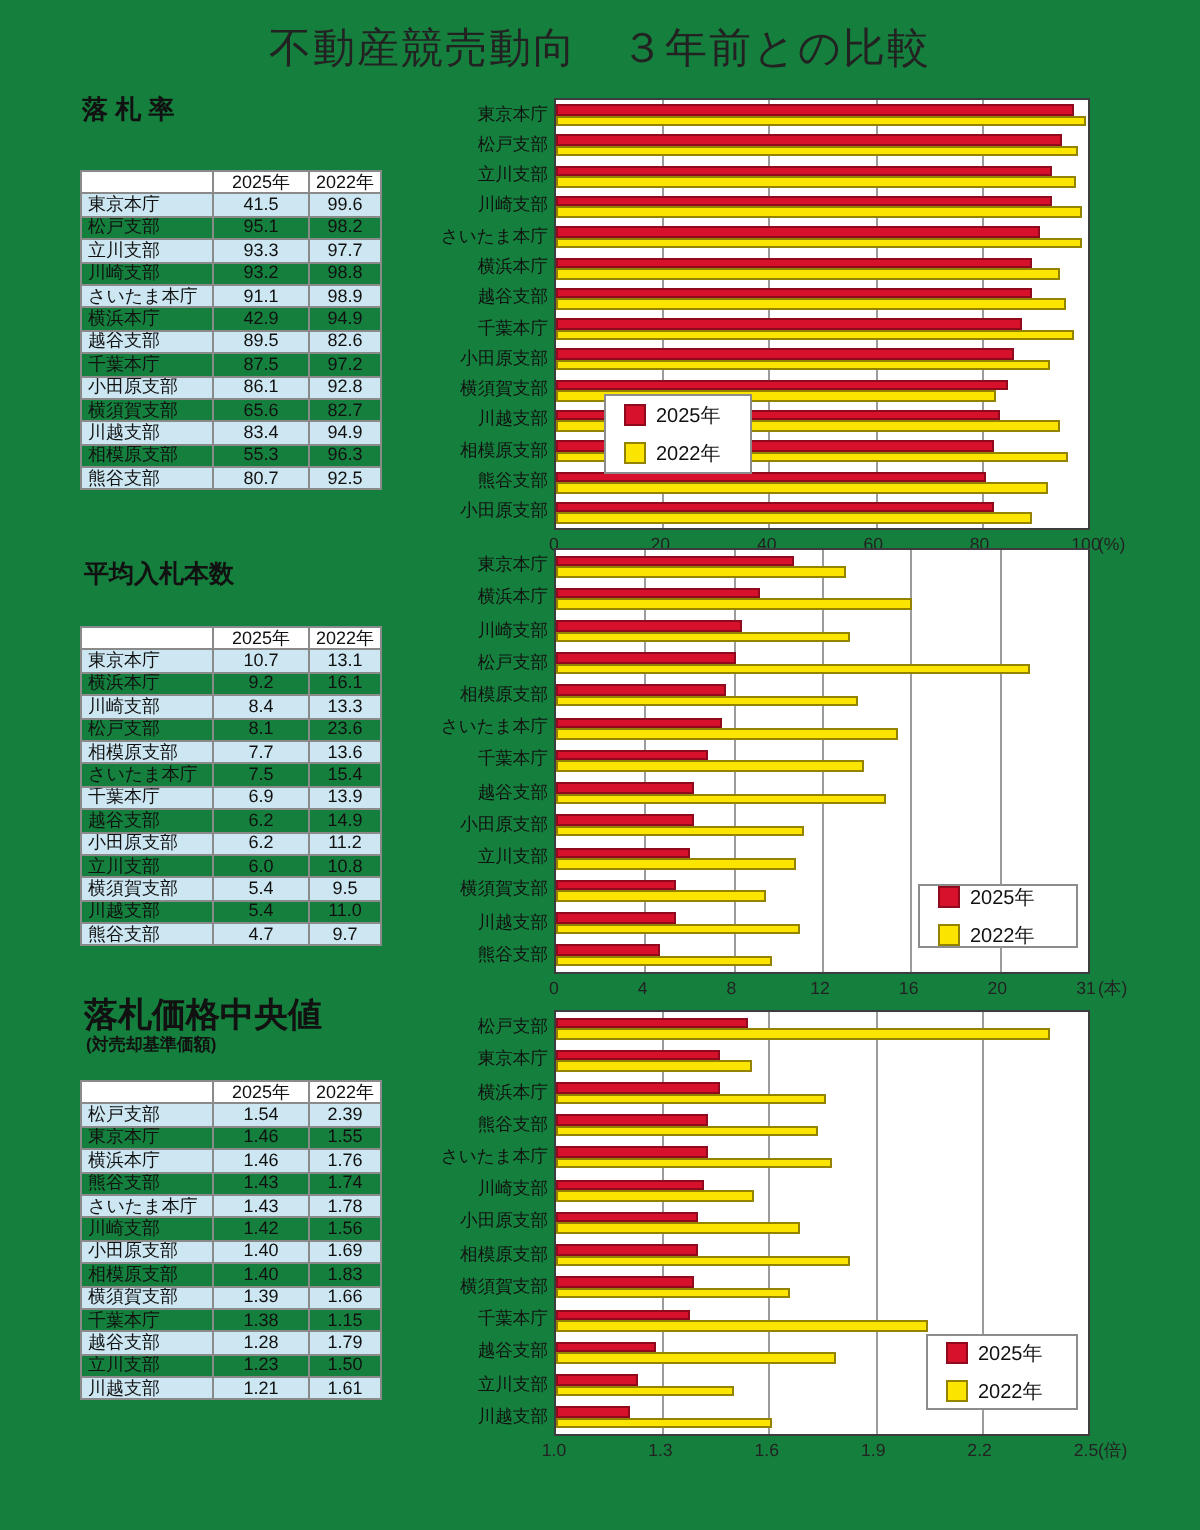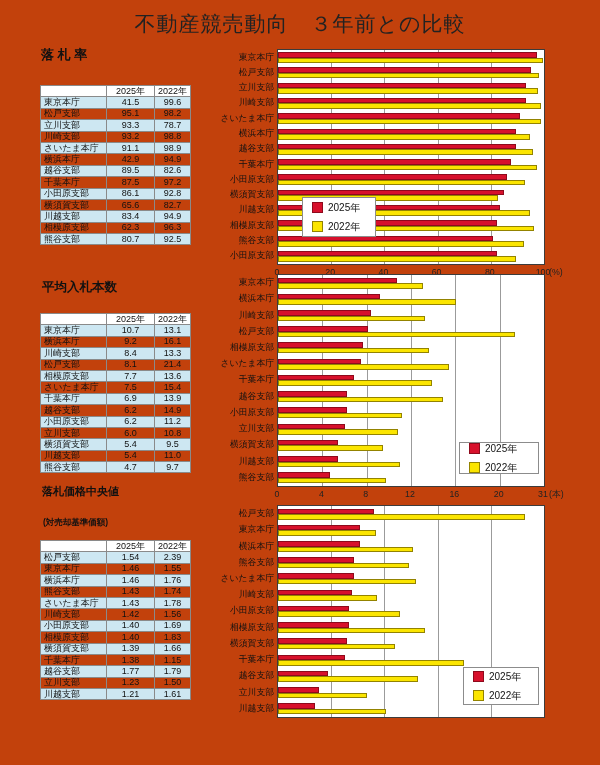--- a/index.html
+++ b/index.html
@@ -1,23 +1,23 @@
 <!DOCTYPE html>
 <html><head>
 <meta charset="utf-8">
 <style>
   html,body{margin:0;padding:0;background:#fff;}
-  .page{position:relative;width:600px;height:765px;background:#c2410c;overflow:hidden;
+  .page{position:relative;width:600px;height:765px;background:#15803d;overflow:hidden;
         font-family:"Liberation Sans","DejaVu Sans",sans-serif;color:#1a1a1a;}
   .title{position:absolute;top:10px;left:0;right:0;text-align:center;
          font-size:21px;font-weight:500;color:#222;letter-spacing:1px;}
   .sec-head{position:absolute;font-weight:bold;color:#111;white-space:nowrap;}
   .h0{left:41px;top:46px;font-size:13px;}
   .h1{left:42px;top:279px;font-size:12.5px;}
-  .h2{left:42px;top:484px;font-size:11px;}
+  .h2{left:42px;top:496px;font-size:17px;}
   .sec-sub{position:absolute;left:43px;top:517px;font-size:8.5px;font-weight:bold;color:#111;}
 
   
   .dtable{position:absolute;left:40px;border-collapse:collapse;table-layout:fixed;
           font-size:9px;color:#111;width:151px;}
   .t0{top:85px;} .t1{top:313px;} .t2{top:540px;}
   .dtable th,.dtable td{border:1px solid #8a8a8a;height:10.4px;padding:0 3px;
           line-height:1;overflow:hidden;white-space:nowrap;}
   .dtable th{background:#fff;font-weight:normal;text-align:center;}
   .dtable th:first-child,.dtable td:first-child{width:59px;text-align:left;}
@@ -79,21 +79,21 @@
           <td class="num">99.6</td>
         </tr>
         <tr>
           <td class="name">松戸支部</td>
           <td class="num">95.1</td>
           <td class="num">98.2</td>
         </tr>
         <tr class="alt">
           <td class="name">立川支部</td>
           <td class="num">93.3</td>
-          <td class="num">78.7</td>
+          <td class="num">97.7</td>
         </tr>
         <tr>
           <td class="name">川崎支部</td>
           <td class="num">93.2</td>
           <td class="num">98.8</td>
         </tr>
         <tr class="alt">
           <td class="name">さいたま本庁</td>
           <td class="num">91.1</td>
           <td class="num">98.9</td>
@@ -123,21 +123,21 @@
           <td class="num">65.6</td>
           <td class="num">82.7</td>
         </tr>
         <tr class="alt">
           <td class="name">川越支部</td>
           <td class="num">83.4</td>
           <td class="num">94.9</td>
         </tr>
         <tr>
           <td class="name">相模原支部</td>
-          <td class="num">62.3</td>
+          <td class="num">55.3</td>
           <td class="num">96.3</td>
         </tr>
         <tr class="alt">
           <td class="name">熊谷支部</td>
           <td class="num">80.7</td>
           <td class="num">92.5</td>
         </tr>
       </tbody>
     </table>
   <div class="chart c0">
@@ -267,21 +267,21 @@
           <td class="num">16.1</td>
         </tr>
         <tr class="alt">
           <td class="name">川崎支部</td>
           <td class="num">8.4</td>
           <td class="num">13.3</td>
         </tr>
         <tr>
           <td class="name">松戸支部</td>
           <td class="num">8.1</td>
-          <td class="num">21.4</td>
+          <td class="num">23.6</td>
         </tr>
         <tr class="alt">
           <td class="name">相模原支部</td>
           <td class="num">7.7</td>
           <td class="num">13.6</td>
         </tr>
         <tr>
           <td class="name">さいたま本庁</td>
           <td class="num">7.5</td>
           <td class="num">15.4</td>
@@ -482,21 +482,21 @@
           <td class="num">1.39</td>
           <td class="num">1.66</td>
         </tr>
         <tr>
           <td class="name">千葉本庁</td>
           <td class="num">1.38</td>
           <td class="num">1.15</td>
         </tr>
         <tr class="alt">
           <td class="name">越谷支部</td>
-          <td class="num">1.77</td>
+          <td class="num">1.28</td>
           <td class="num">1.79</td>
         </tr>
         <tr>
           <td class="name">立川支部</td>
           <td class="num">1.23</td>
           <td class="num">1.50</td>
         </tr>
         <tr class="alt">
           <td class="name">川越支部</td>
           <td class="num">1.21</td>
@@ -577,20 +577,29 @@
               <div class="bar red" style="width: 15.33%;"></div>
               <div class="bar yellow" style="width: 33.33%;"></div>
             </div>
             <div class="crow">
               <div class="bar red" style="width: 14%;"></div>
               <div class="bar yellow" style="width: 40.67%;"></div>
             </div>
           </div>
       </div>
     </div>
+    <div class="axislabels">
+        <span class="ticklabel" style="left: 0%;">1.0</span>
+        <span class="ticklabel" style="left: 20%;">1.3</span>
+        <span class="ticklabel" style="left: 40%;">1.6</span>
+        <span class="ticklabel" style="left: 60%;">1.9</span>
+        <span class="ticklabel" style="left: 80%;">2.2</span>
+        <span class="ticklabel" style="left: 100%;">2.5</span>
+        <span class="unitlabel">(倍)</span>
+      </div>
     <div class="legend">
         <div class="lentry">
           <span class="lsq red"></span>
           <span>2025年</span>
         </div>
         <div class="lentry">
           <span class="lsq yellow"></span>
           <span>2022年</span>
         </div>
       </div>

